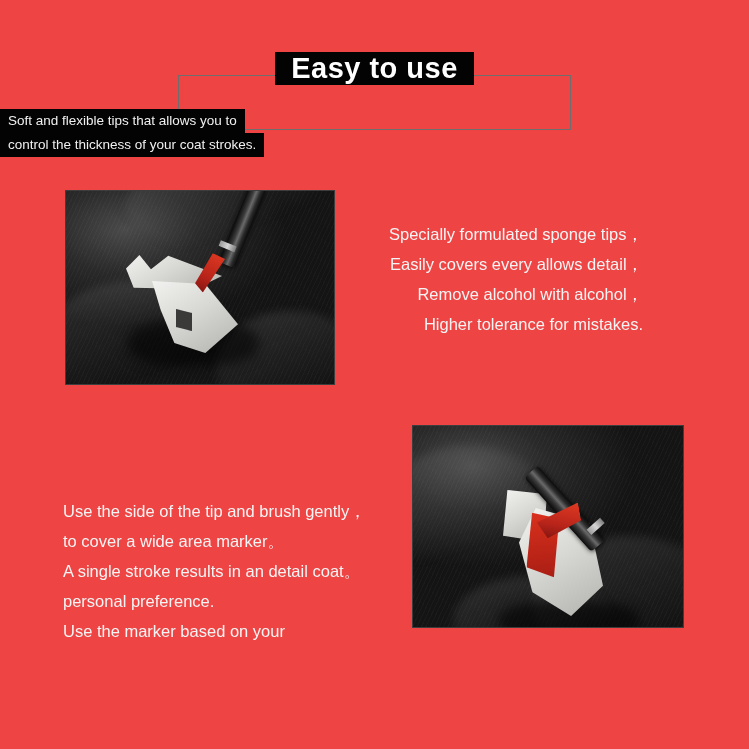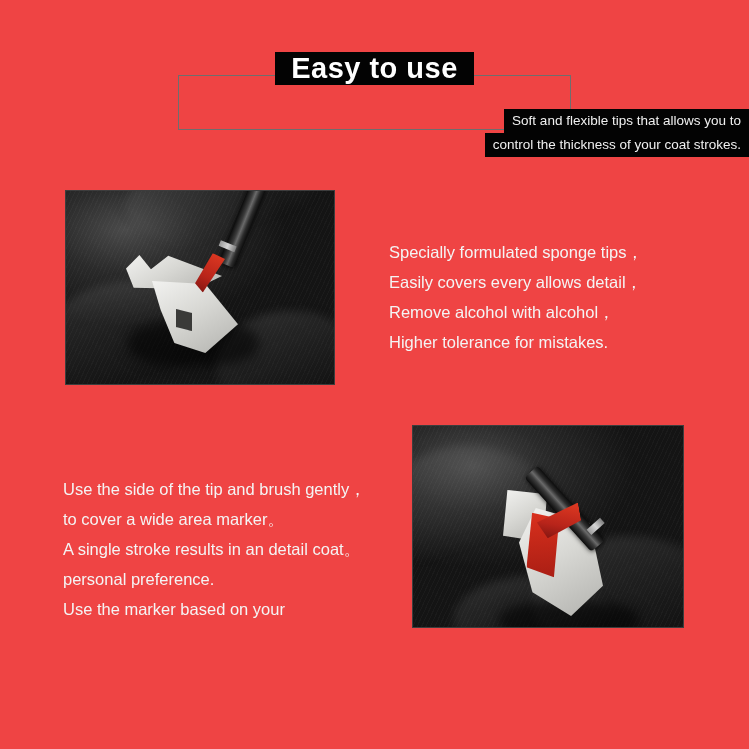--- a/index.html
+++ b/index.html
@@ -55,21 +55,21 @@
   .title-inner {
     display: inline-block;
     background: #030303;
     padding: 0 16px;
   }
   .subtitle {
     position: absolute;
     left: 0;
     top: 87px;
     width: 749px;
-    text-align: right;
+    text-align: left;
     font-size: 13.5px;
     line-height: 24px;
     color: #f0f0f0;
   }
   .subtitle .line {
     display: block;
   }
   .subtitle .line span {
     display: inline-block;
     background: #030303;
@@ -161,25 +161,26 @@
   
   .text-block {
     position: absolute;
     font-size: 16.5px;
     line-height: 30px;
     color: #f4f4f4;
     white-space: nowrap;
   }
   .text-right {
     left: 389px;
-    top: 237px;
+    top: 219px;
+    text-align: right;
   }
   .text-left {
     left: 63px;
-    top: 474px;
+    top: 496px;
   }
   .text-block .line {
     display: block;
   }
 </style>
 </head>
 <body>
 
 <div class="page">
 

